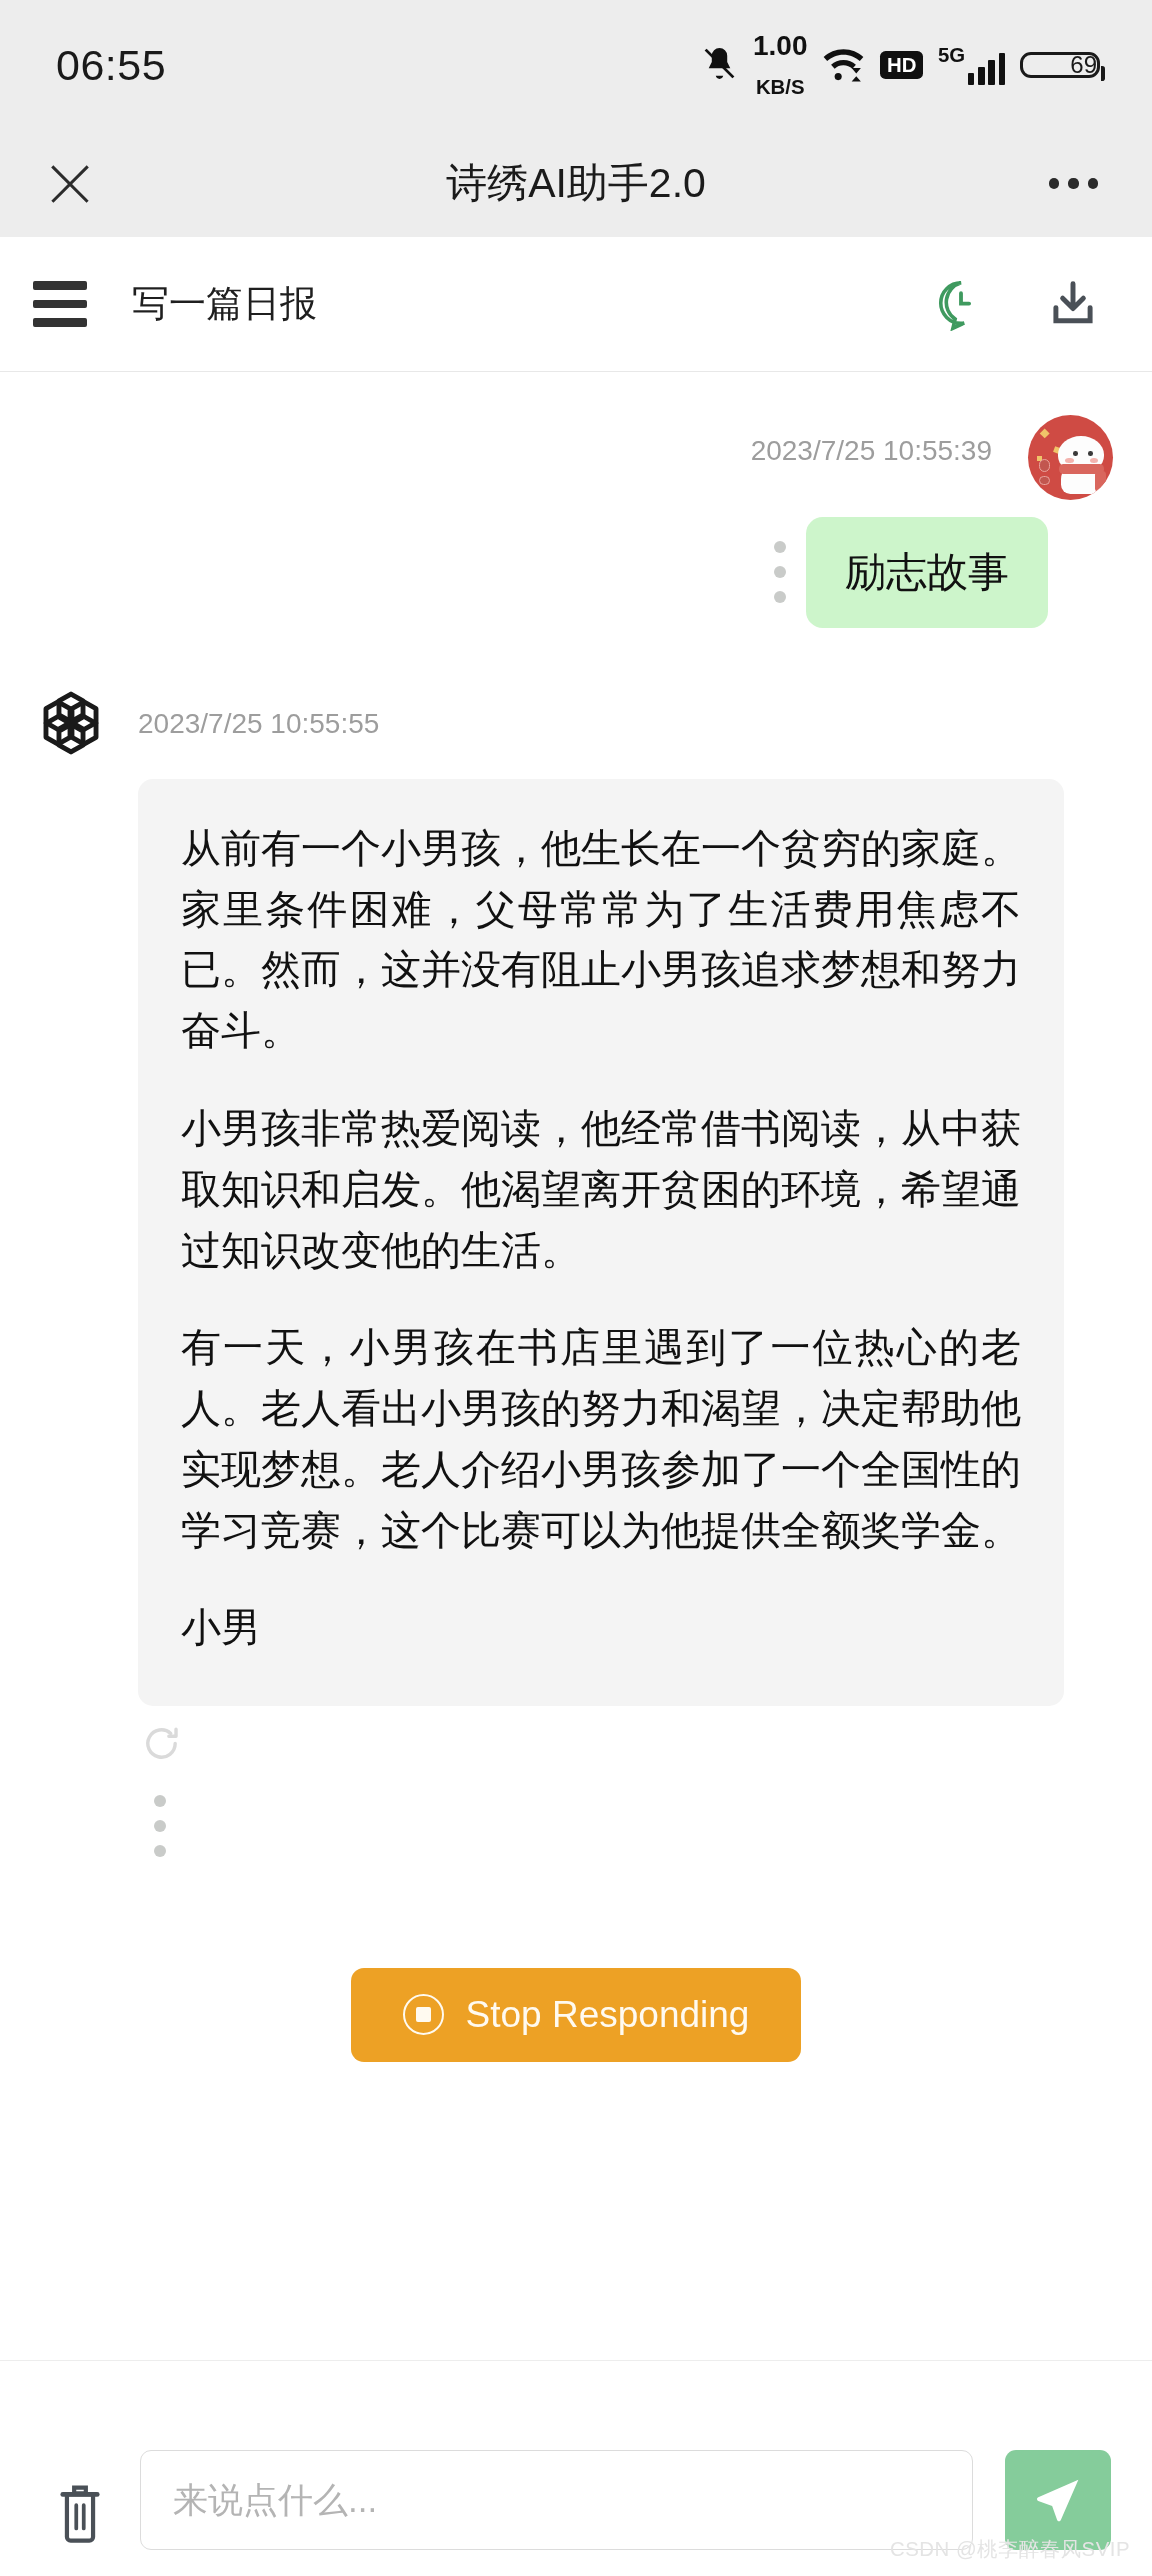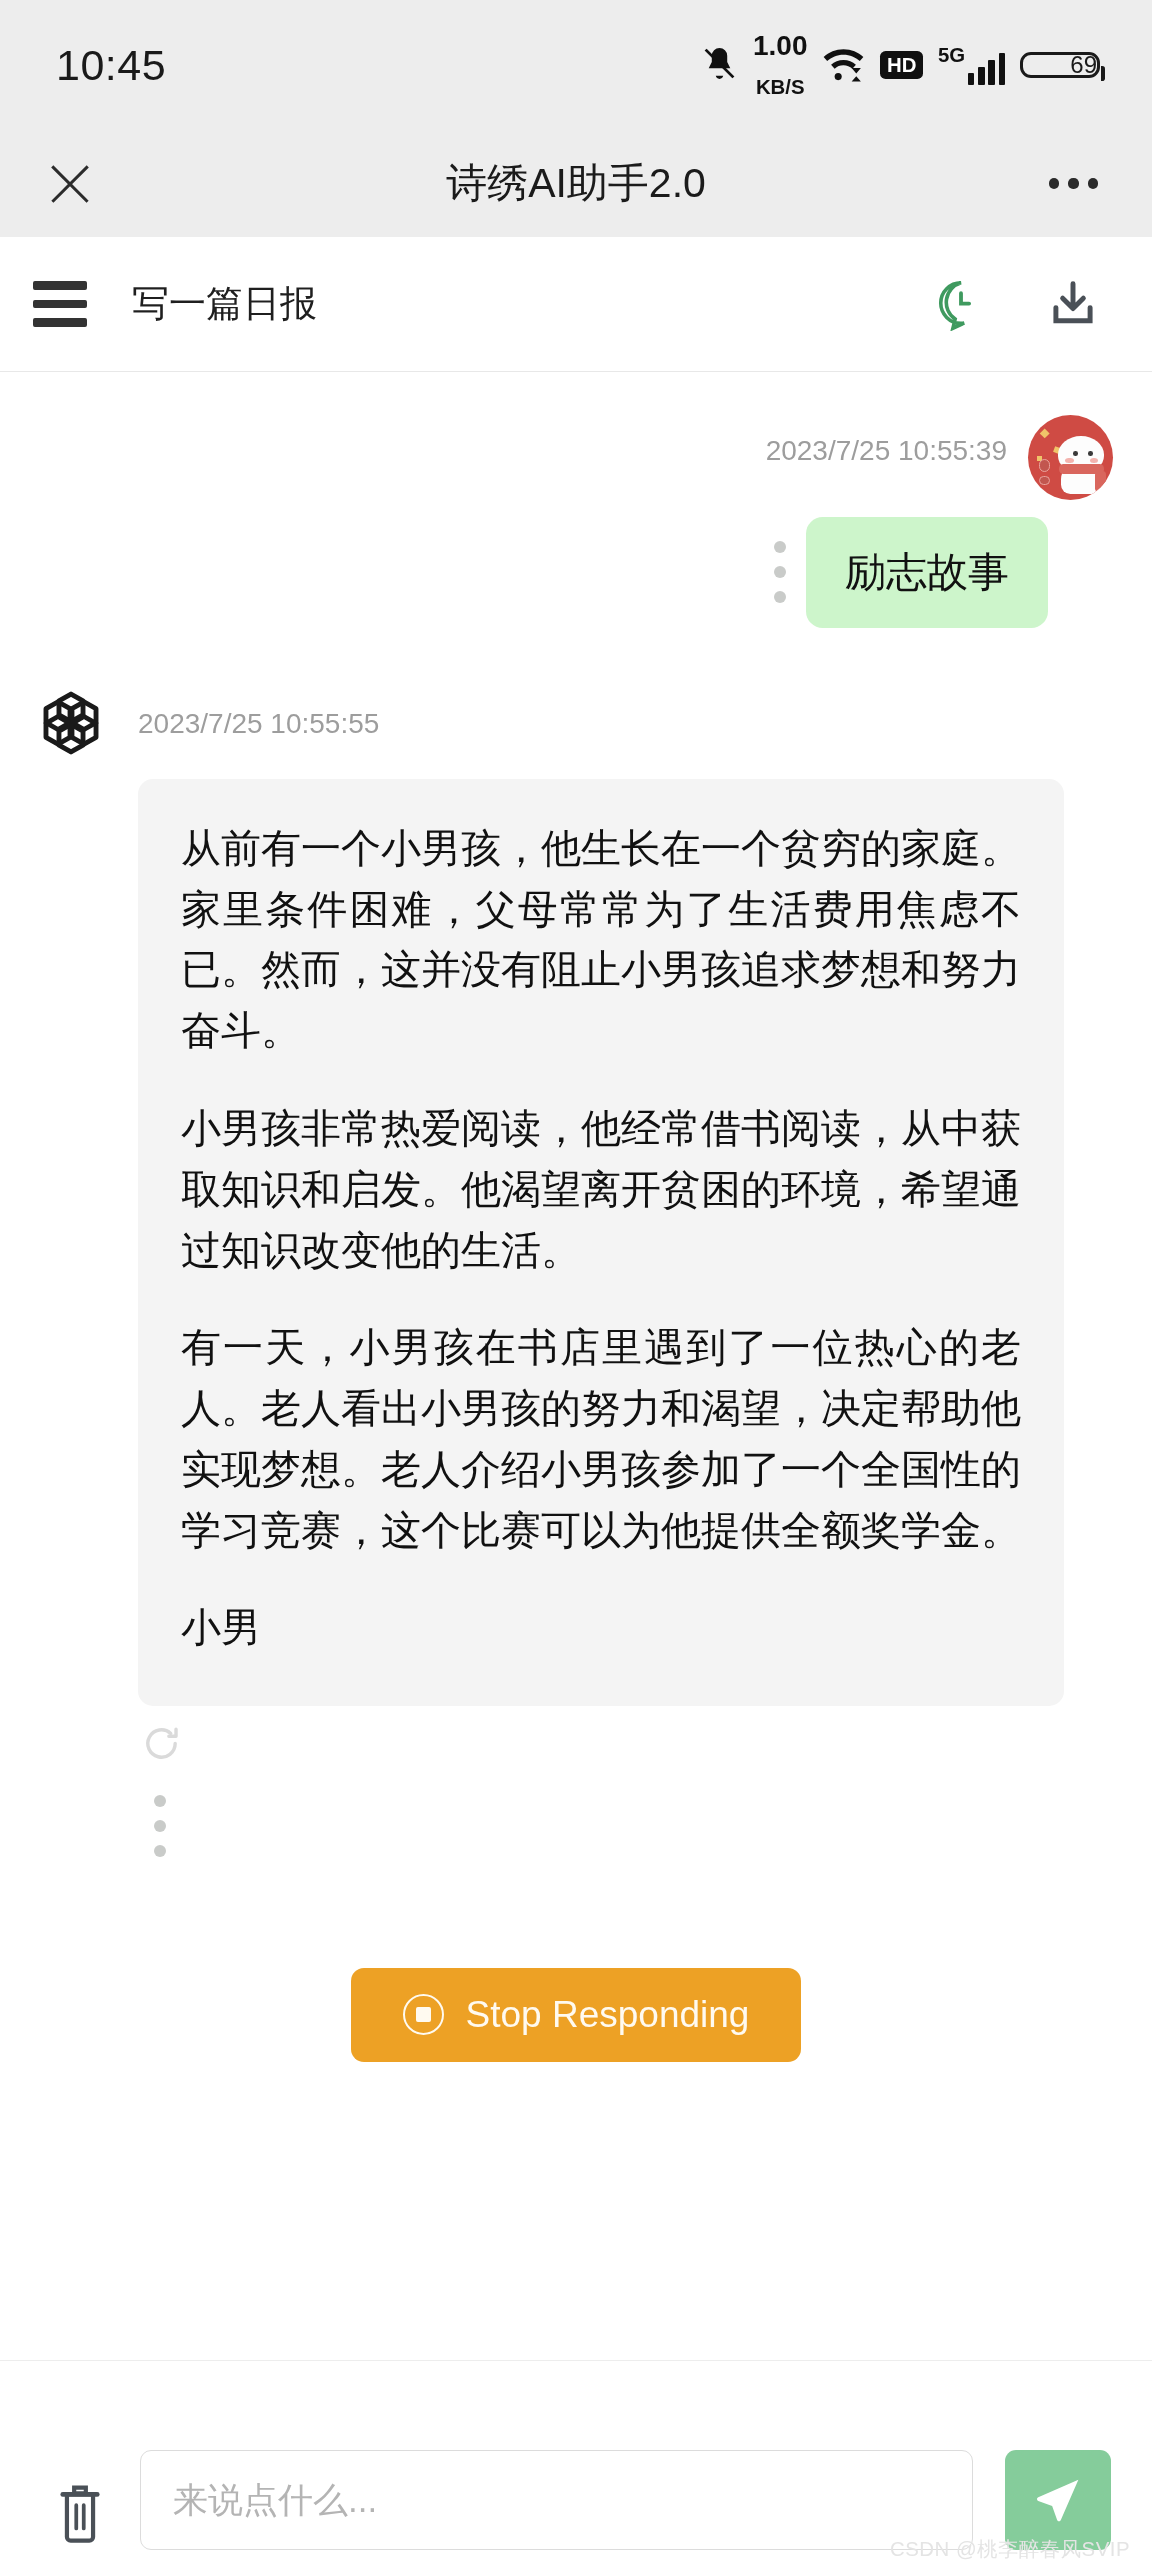--- a/index.html
+++ b/index.html
@@ -67,21 +67,21 @@
   .hamburger i{ height:8.4px; background:#333; border-radius:1.9px; display:block; }
   .toolbar-title{ font-size:37px; color:#1f1f1f; margin-left:45px; flex:1; }
   .tb-icon{ margin-left:58px; display:flex; align-items:center; }
 
   
   .chat{ position:relative; padding:0 0 0 0; height:2091px; background:#fff; }
 
   .row-user{ padding:43px 0 0 0; }
   .user-meta{
     display:flex; align-items:flex-start; justify-content:flex-end;
-    padding-right:39px; gap:21px;text-align:right;
+    padding-right:39px; gap:36px;text-align:right;
   }
   .ts{ font-size:28px; color:#9d9d9d; padding-top:20.4px; }
   .avatar-user{
     width:85px; height:85px; border-radius:50%; background:#cf4b44;
     position:relative; overflow:hidden; flex:none;
   }
   .av-bear{ position:absolute; right:7.4px; bottom:5.6px; width:52px; height:58px; }
   .av-head{ position:absolute; right:1.9px; top:0; width:46px; height:37px;
     background:#fdfdfd; border-radius:50% 50% 46% 46%; }
   .av-body{ position:absolute; right:3.7px; top:28px; width:41px; height:30px;
@@ -154,21 +154,21 @@
     position:absolute; right:22px; bottom:13px; font-size:20.4px; color:#e4e4e4;
     letter-spacing:0.5px;
   }
 </style>
 </head>
 <body>
 
 <div id="app">
 
   <div class="statusbar">
-    <div class="clock">10:45</div>
+    <div class="clock">06:55</div>
     <div class="status-right">
       <span>
         <svg width="37" height="39" viewBox="0 0 24 24">
             <path fill="#111" d="M12 2a5 5 0 0 0-5 5v4l-2 4h14l-2-4V7a5 5 0 0 0-5-5zm0 20a2.5 2.5 0 0 0 2.4-2h-4.8A2.5 2.5 0 0 0 12 22z"></path>
             <path stroke="#111" stroke-width="1.8" d="M3 3l18 18"></path>
           </svg>
       </span>
       <span class="netspeed">
         <span class="n">1.00</span>
         <span class="u">KB/S</span>

